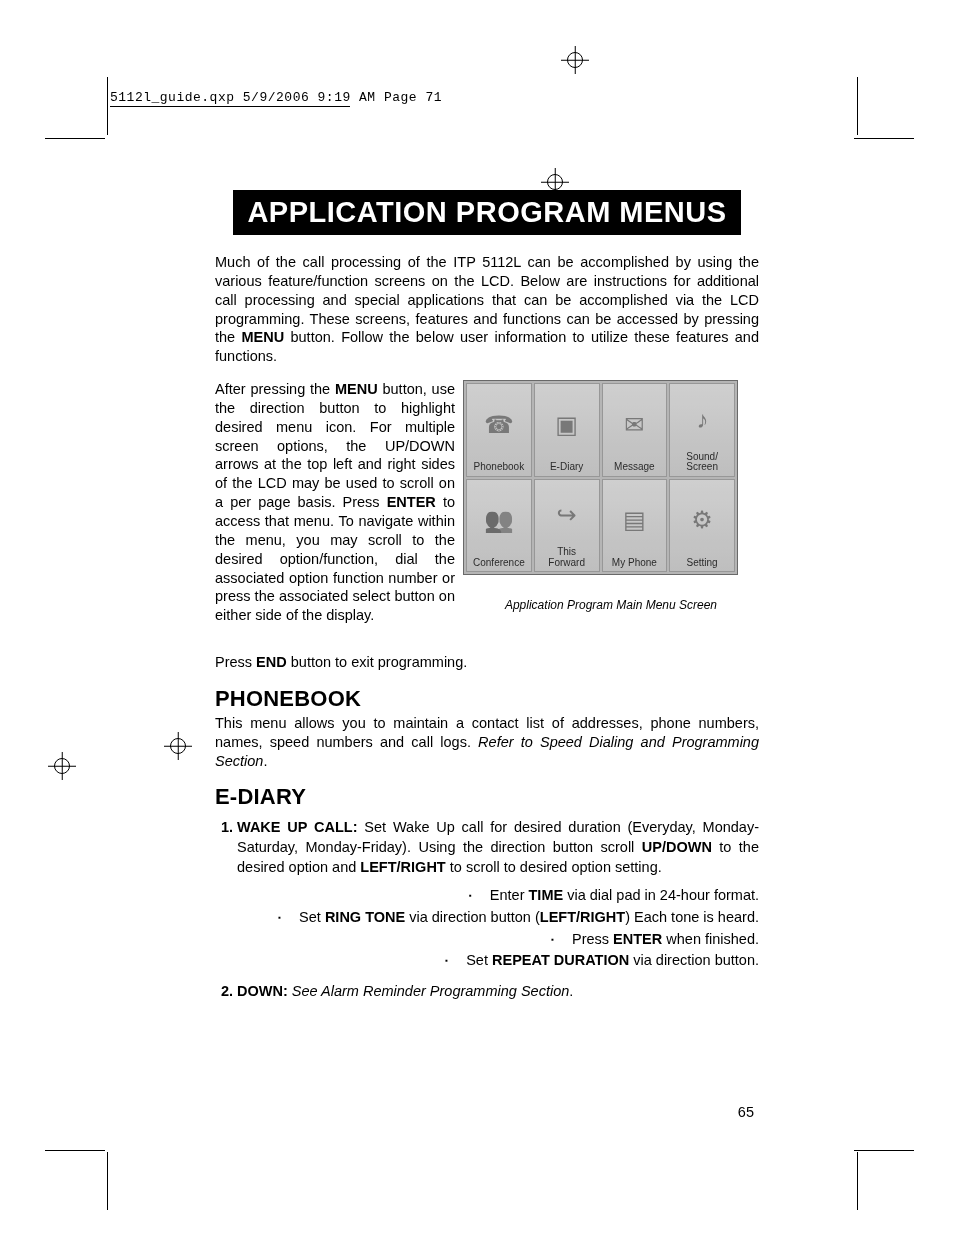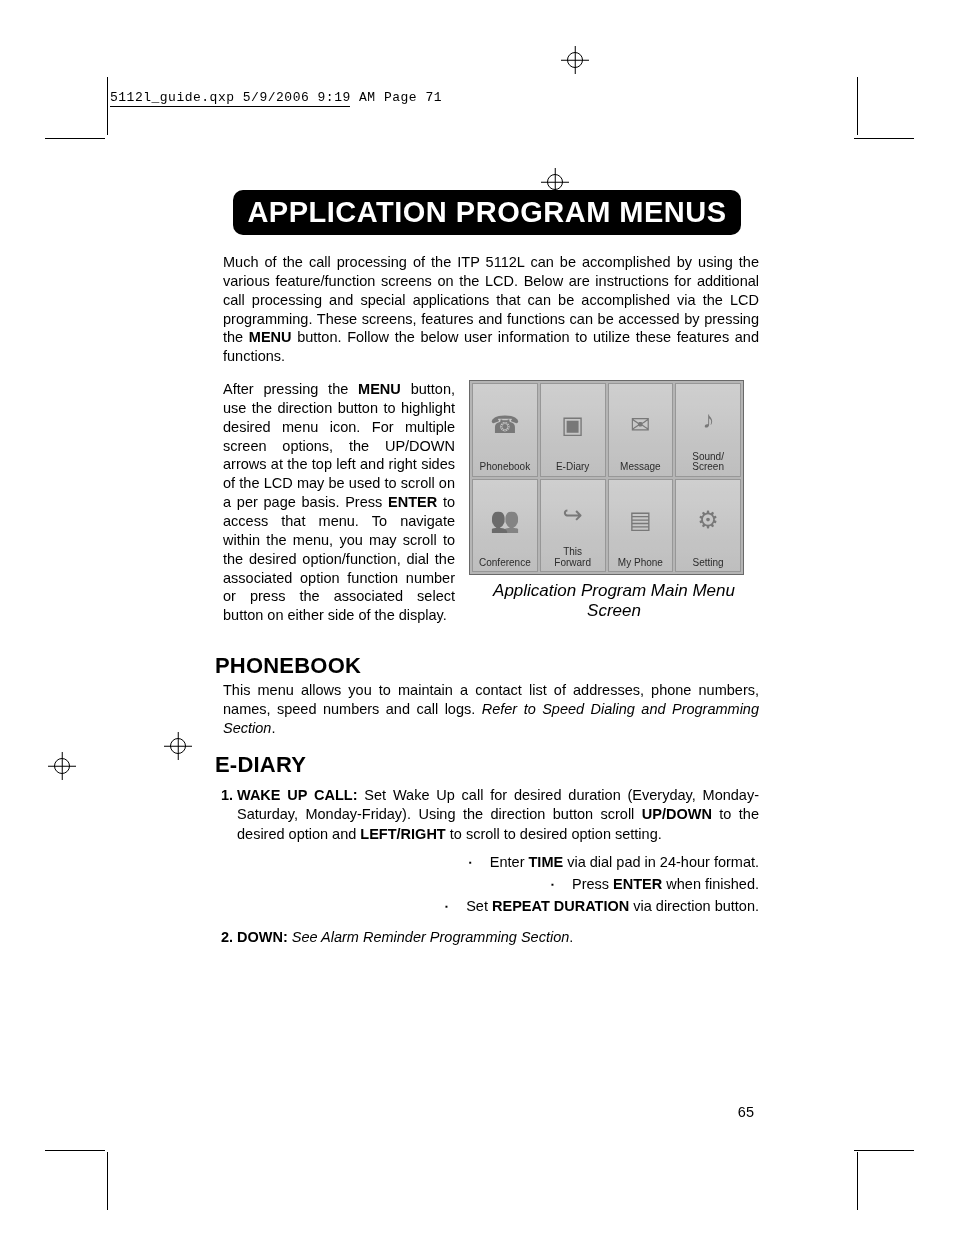--- a/index.html
+++ b/index.html
@@ -106,32 +106,31 @@
   .title-bar {
     background: #000;
     color: #fff;
     font-weight: 700;
     font-size: 29px;
     letter-spacing: 0.5px;
     padding: 6px 14px;
     display: inline-block;
     margin: 0 0 18px 0;
     font-family: "Myriad Pro", "Segoe UI Semibold", Arial, sans-serif;
-    border-radius: 10px;
   }
   .title-wrap { text-align: center; }
   p.body {
     font-size: 14.5px;
     line-height: 1.3;
     text-align: justify;
-    margin: 0 0 14px 8px;
+    margin: 0 0 14px 0;
   }
   .fig-row {
     display: flex;
-    gap: 14px;
+    gap: 8px;
     margin-bottom: 14px;
   }
   .fig-col-text {
     flex: 0 0 240px;
   }
   .fig-col-img {
     flex: 1;
   }
   .menu-screen {
     border: 1px solid #666;
@@ -164,23 +163,23 @@
     flex: 1;
     display: flex;
     align-items: center;
     justify-content: center;
     font-size: 24px;
     color: #777;
     width: 100%;
   }
   .caption {
     font-style: italic;
-    font-size: 17px;
+    font-size: 12px;
     text-align: center;
-    margin-top: 6px;
+    margin-top: 23px;
   }
   h2.section {
     font-size: 22px;
     font-weight: 700;
     margin: 10px 0 2px 0;
     letter-spacing: 0.2px;
   }
   ol.num {
     margin: 8px 0 4px 0;
     padding-left: 22px;
@@ -298,33 +297,37 @@
             </div>
           <div class="menu-cell">
               <div class="icon">⚙</div>
               <span>Setting</span>
             </div>
         </div>
         <div class="caption">Application Program Main Menu Screen</div>
       </div>
     </div>
 
+    <p class="body" style="text-align:left;">
+      <span>Press </span><span class="bld">END</span><span> button to exit programming.</span>
+    </p>
 
     <h2 class="section">PHONEBOOK</h2>
     <p class="body">
       <span>This menu allows you to maintain a contact list of addresses, phone numbers, names, speed numbers and call logs. </span><span class="it">Refer to Speed Dialing and Programming Section</span><span>.</span>
     </p>
 
     <h2 class="section">E-DIARY</h2>
 
     <ol class="num">
       <li>
         <span class="bld">WAKE UP CALL:</span><span> Set Wake Up call for desired duration (Everyday, Monday-Saturday, Monday-Friday). Using the direction button scroll </span><span class="bld">UP/DOWN</span><span> to the desired option and </span><span class="bld">LEFT/RIGHT</span><span> to scroll to desired option setting.</span>
         <ul class="bullets">
           <li><span>Enter </span><span class="bld">TIME</span><span> via dial pad in 24-hour format.</span></li>
+          <li><span>Set </span><span class="bld">RING TONE</span><span> via direction button (</span><span class="bld">LEFT/RIGHT</span><span>) Each tone is heard.</span></li>
           <li><span>Press </span><span class="bld">ENTER</span><span> when finished.</span></li>
           <li><span>Set </span><span class="bld">REPEAT DURATION</span><span> via direction button.</span></li>
         </ul>
       </li>
       <li>
         <span class="bld">DOWN:</span><span class="it"> See Alarm Reminder Programming Section</span><span>.</span>
       </li>
     </ol>
 
   </div>

